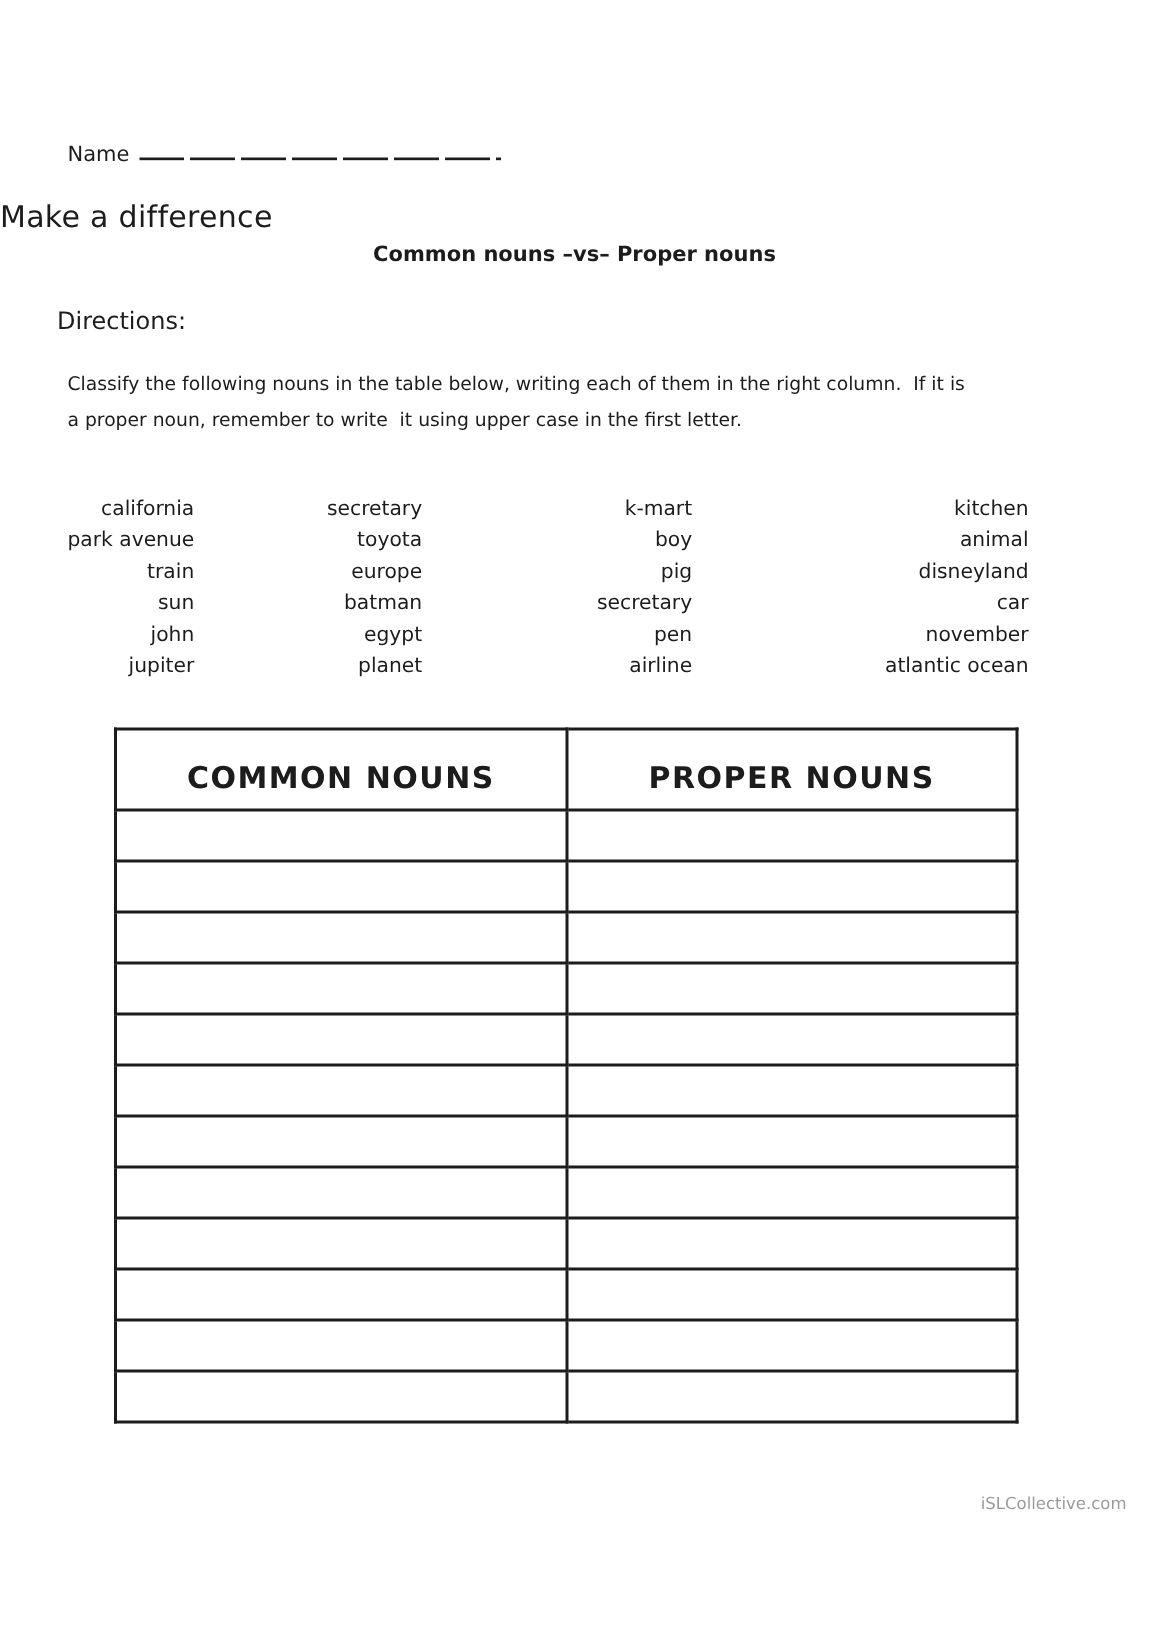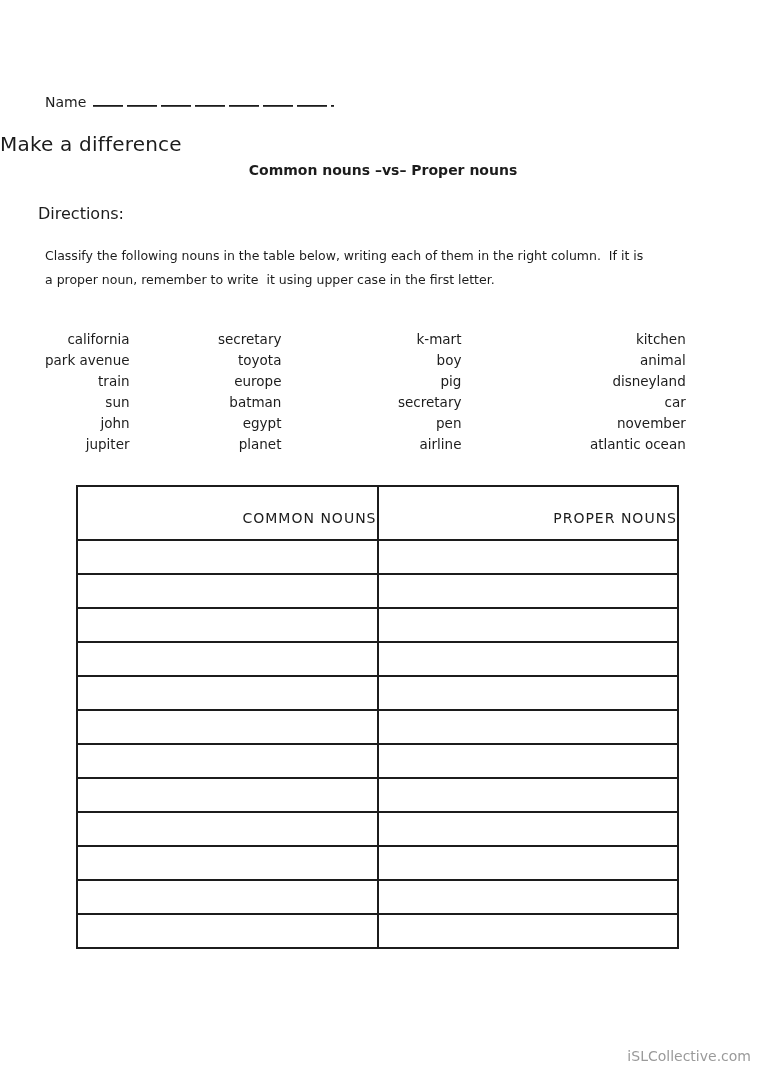--- a/index.html
+++ b/index.html
@@ -66,34 +66,34 @@
     width: 603px;
     border-collapse: collapse;
     table-layout: fixed;
   }
   .noun-table th, .noun-table td {
     border: 2px solid var(--ink, #1c1c1c);
     padding: 0;
   }
   .noun-table th {
     height: 43px;
-    font-size: 14px;
-    font-weight: normal;
+    font-size: 20px;
+    font-weight: bold;
     letter-spacing: 1px;
-    text-align: right;
+    text-align: center;
     vertical-align: middle;
     padding-top: 9px;
     width: 50%;
   }
   .noun-table td { height: 32px; background: #ffffff; }
 
   
   .footer-brand {
-    position: absolute; top: 1048px; right: 15px;
-    font-size: 14px;
+    position: absolute; top: 996px; right: 15px;
+    font-size: 11px;
     color: var(--muted, #9a9a9a);
   }
 </style>
 </head>
 <body>
 
 <div class="page" style="--ink: #1c1c1c; --muted: #9a9a9a;">
 
   <div class="field-group name-group">
     <span>Name</span><span class="blank-line name-blank"></span>

